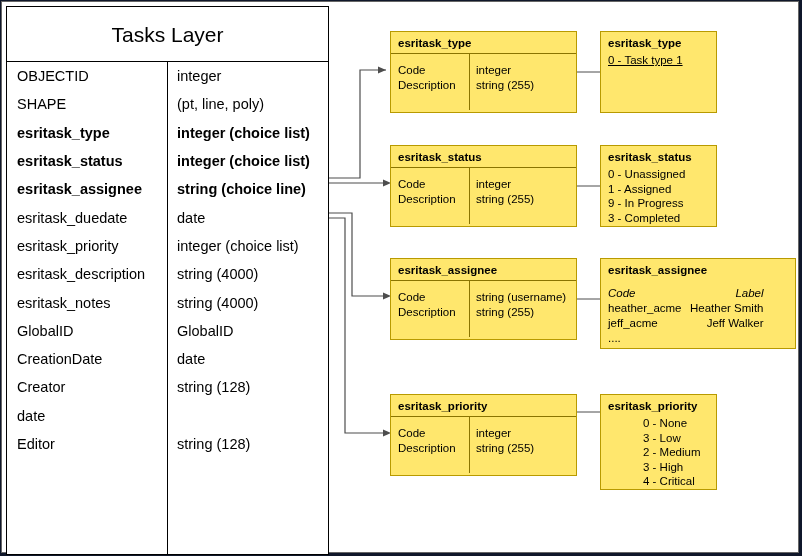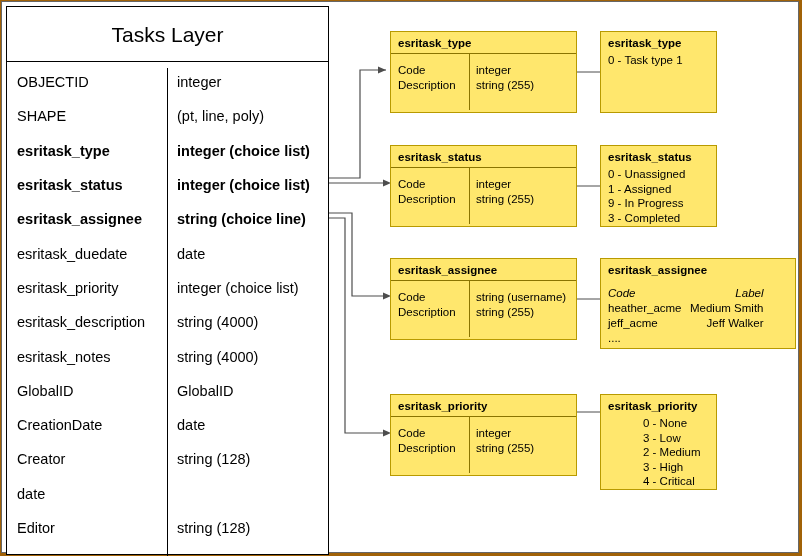--- a/index.html
+++ b/index.html
@@ -7,21 +7,21 @@
     padding: 0;
     background: #ffffff;
   }
   body {
     font-family: "Liberation Sans", sans-serif;
   }
   #canvas {
     position: relative;
     width: 802px;
     height: 556px;
-    background: #a16207;
+    background: #0f172a;
     box-sizing: border-box;
     overflow: hidden;
   }
   .outer-frame {
     position: absolute;
     left: 1px;
     top: 1px;
     width: 798px;
     height: 552px;
     border: 1px solid #666666;
@@ -59,21 +59,20 @@
     top: 0;
     width: 1px;
     height: 100%;
     background: #000000;
   }
   .field-row {
     position: relative;
     height: 28.3px;
     display: flex;
     align-items: center;
-    margin-top: 6px;
   }
   .field-name {
     width: 160px;
     padding-left: 10px;
     font-size: 14.5px;
     color: #000000;
     box-sizing: border-box;
     white-space: nowrap;
   }
   .field-type {
@@ -265,21 +264,21 @@
       </div>
       <div class="dt-col-b">
         <div class="dt-line">integer</div>
         <div class="dt-line">string (255)</div>
       </div>
     </div>
   </div>
 
   <div class="ybox" style="left:600px; top:31px; width:117px; height:82px;">
     <div class="ybox-title">esritask_type</div>
-    <div class="vlist" style="padding-top:0;">
+    <div class="vlist" style="padding-top:0;text-decoration:underline;">
       <div class="dt-line">0 - Task type 1</div>
     </div>
   </div>
 
   <div class="ybox" style="left:390px; top:145px; width:187px; height:82px;">
     <div class="ybox-title">esritask_status</div>
     <div class="ybox-sep"></div>
     <div class="dt-body" style="height:56px;">
       <div class="dt-vline"></div>
       <div class="dt-col-a">
@@ -323,21 +322,21 @@
     <div class="ybox-title">esritask_assignee</div>
     <div class="assignee-body">
       <div class="assignee-col">
         <div class="dt-line ital">Code</div>
         <div class="dt-line">heather_acme</div>
         <div class="dt-line">jeff_acme</div>
         <div class="dt-line">....</div>
       </div>
       <div class="assignee-col wide">
         <div class="dt-line ital">Label</div>
-        <div class="dt-line">Medium Smith</div>
+        <div class="dt-line">Heather Smith</div>
         <div class="dt-line">Jeff Walker</div>
         <div class="dt-line"></div>
       </div>
     </div>
   </div>
 
   <div class="ybox" style="left:390px; top:394px; width:187px; height:82px;">
     <div class="ybox-title">esritask_priority</div>
     <div class="ybox-sep"></div>
     <div class="dt-body" style="height:56px;">

